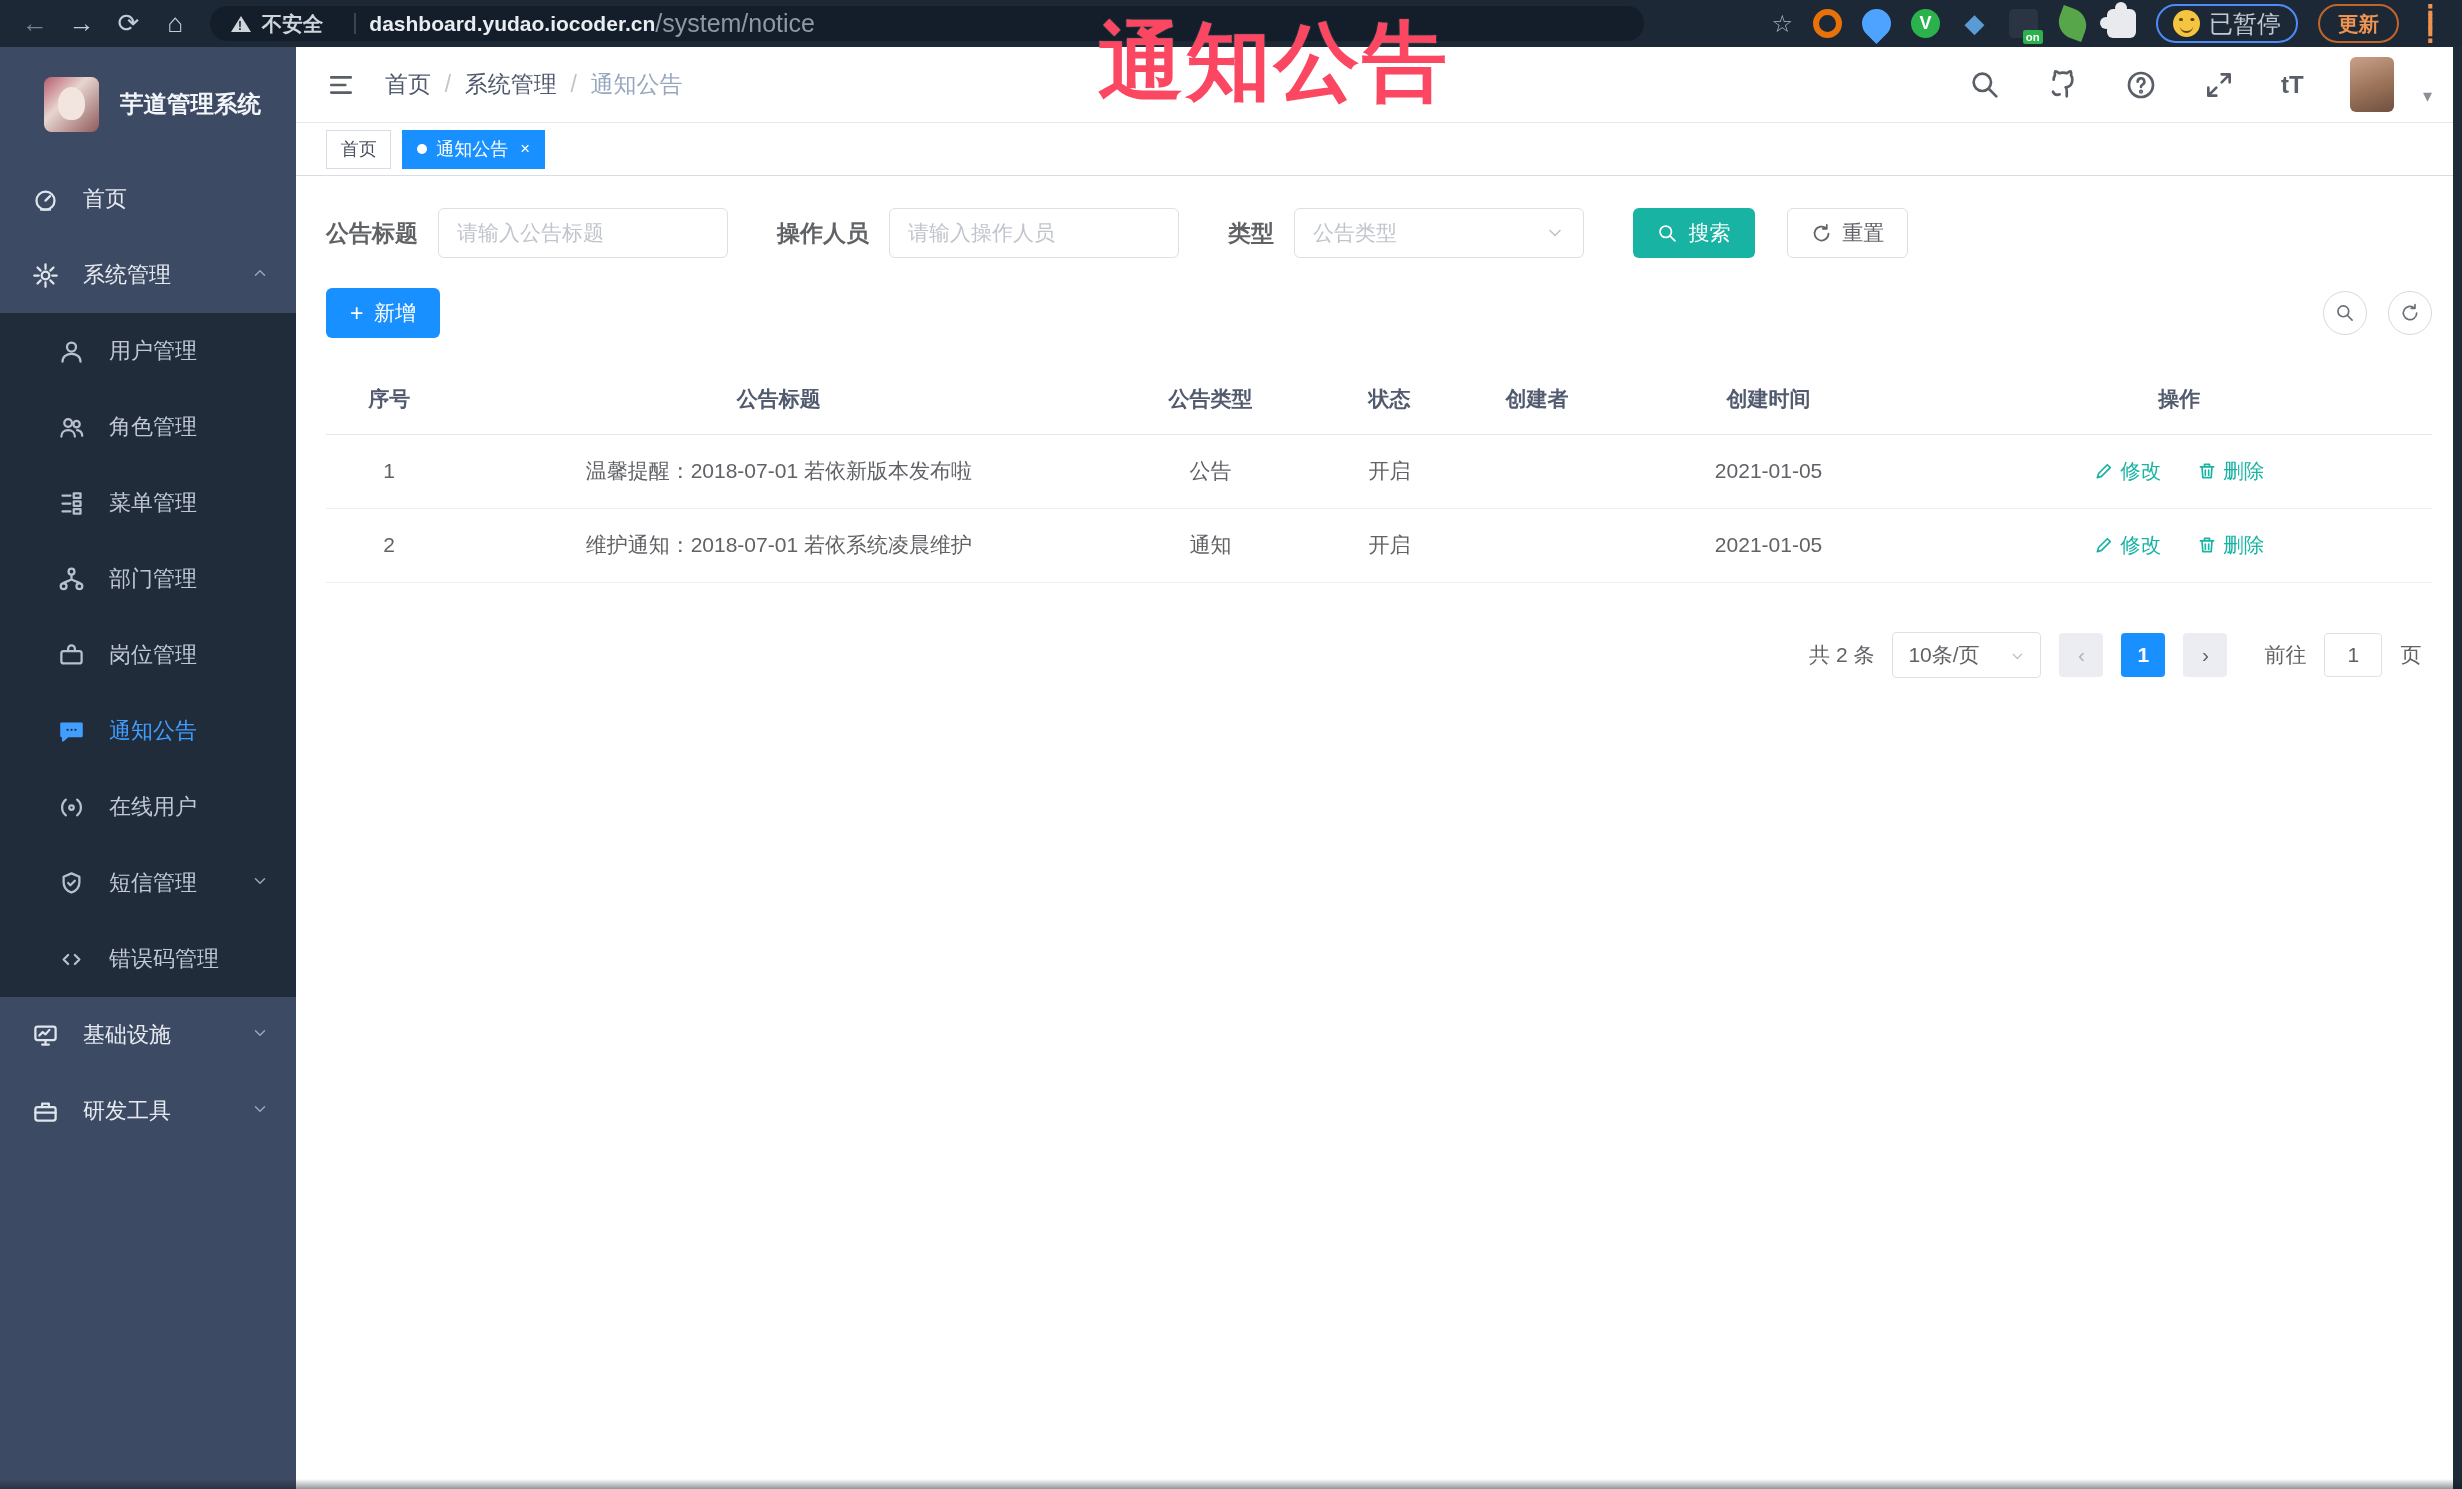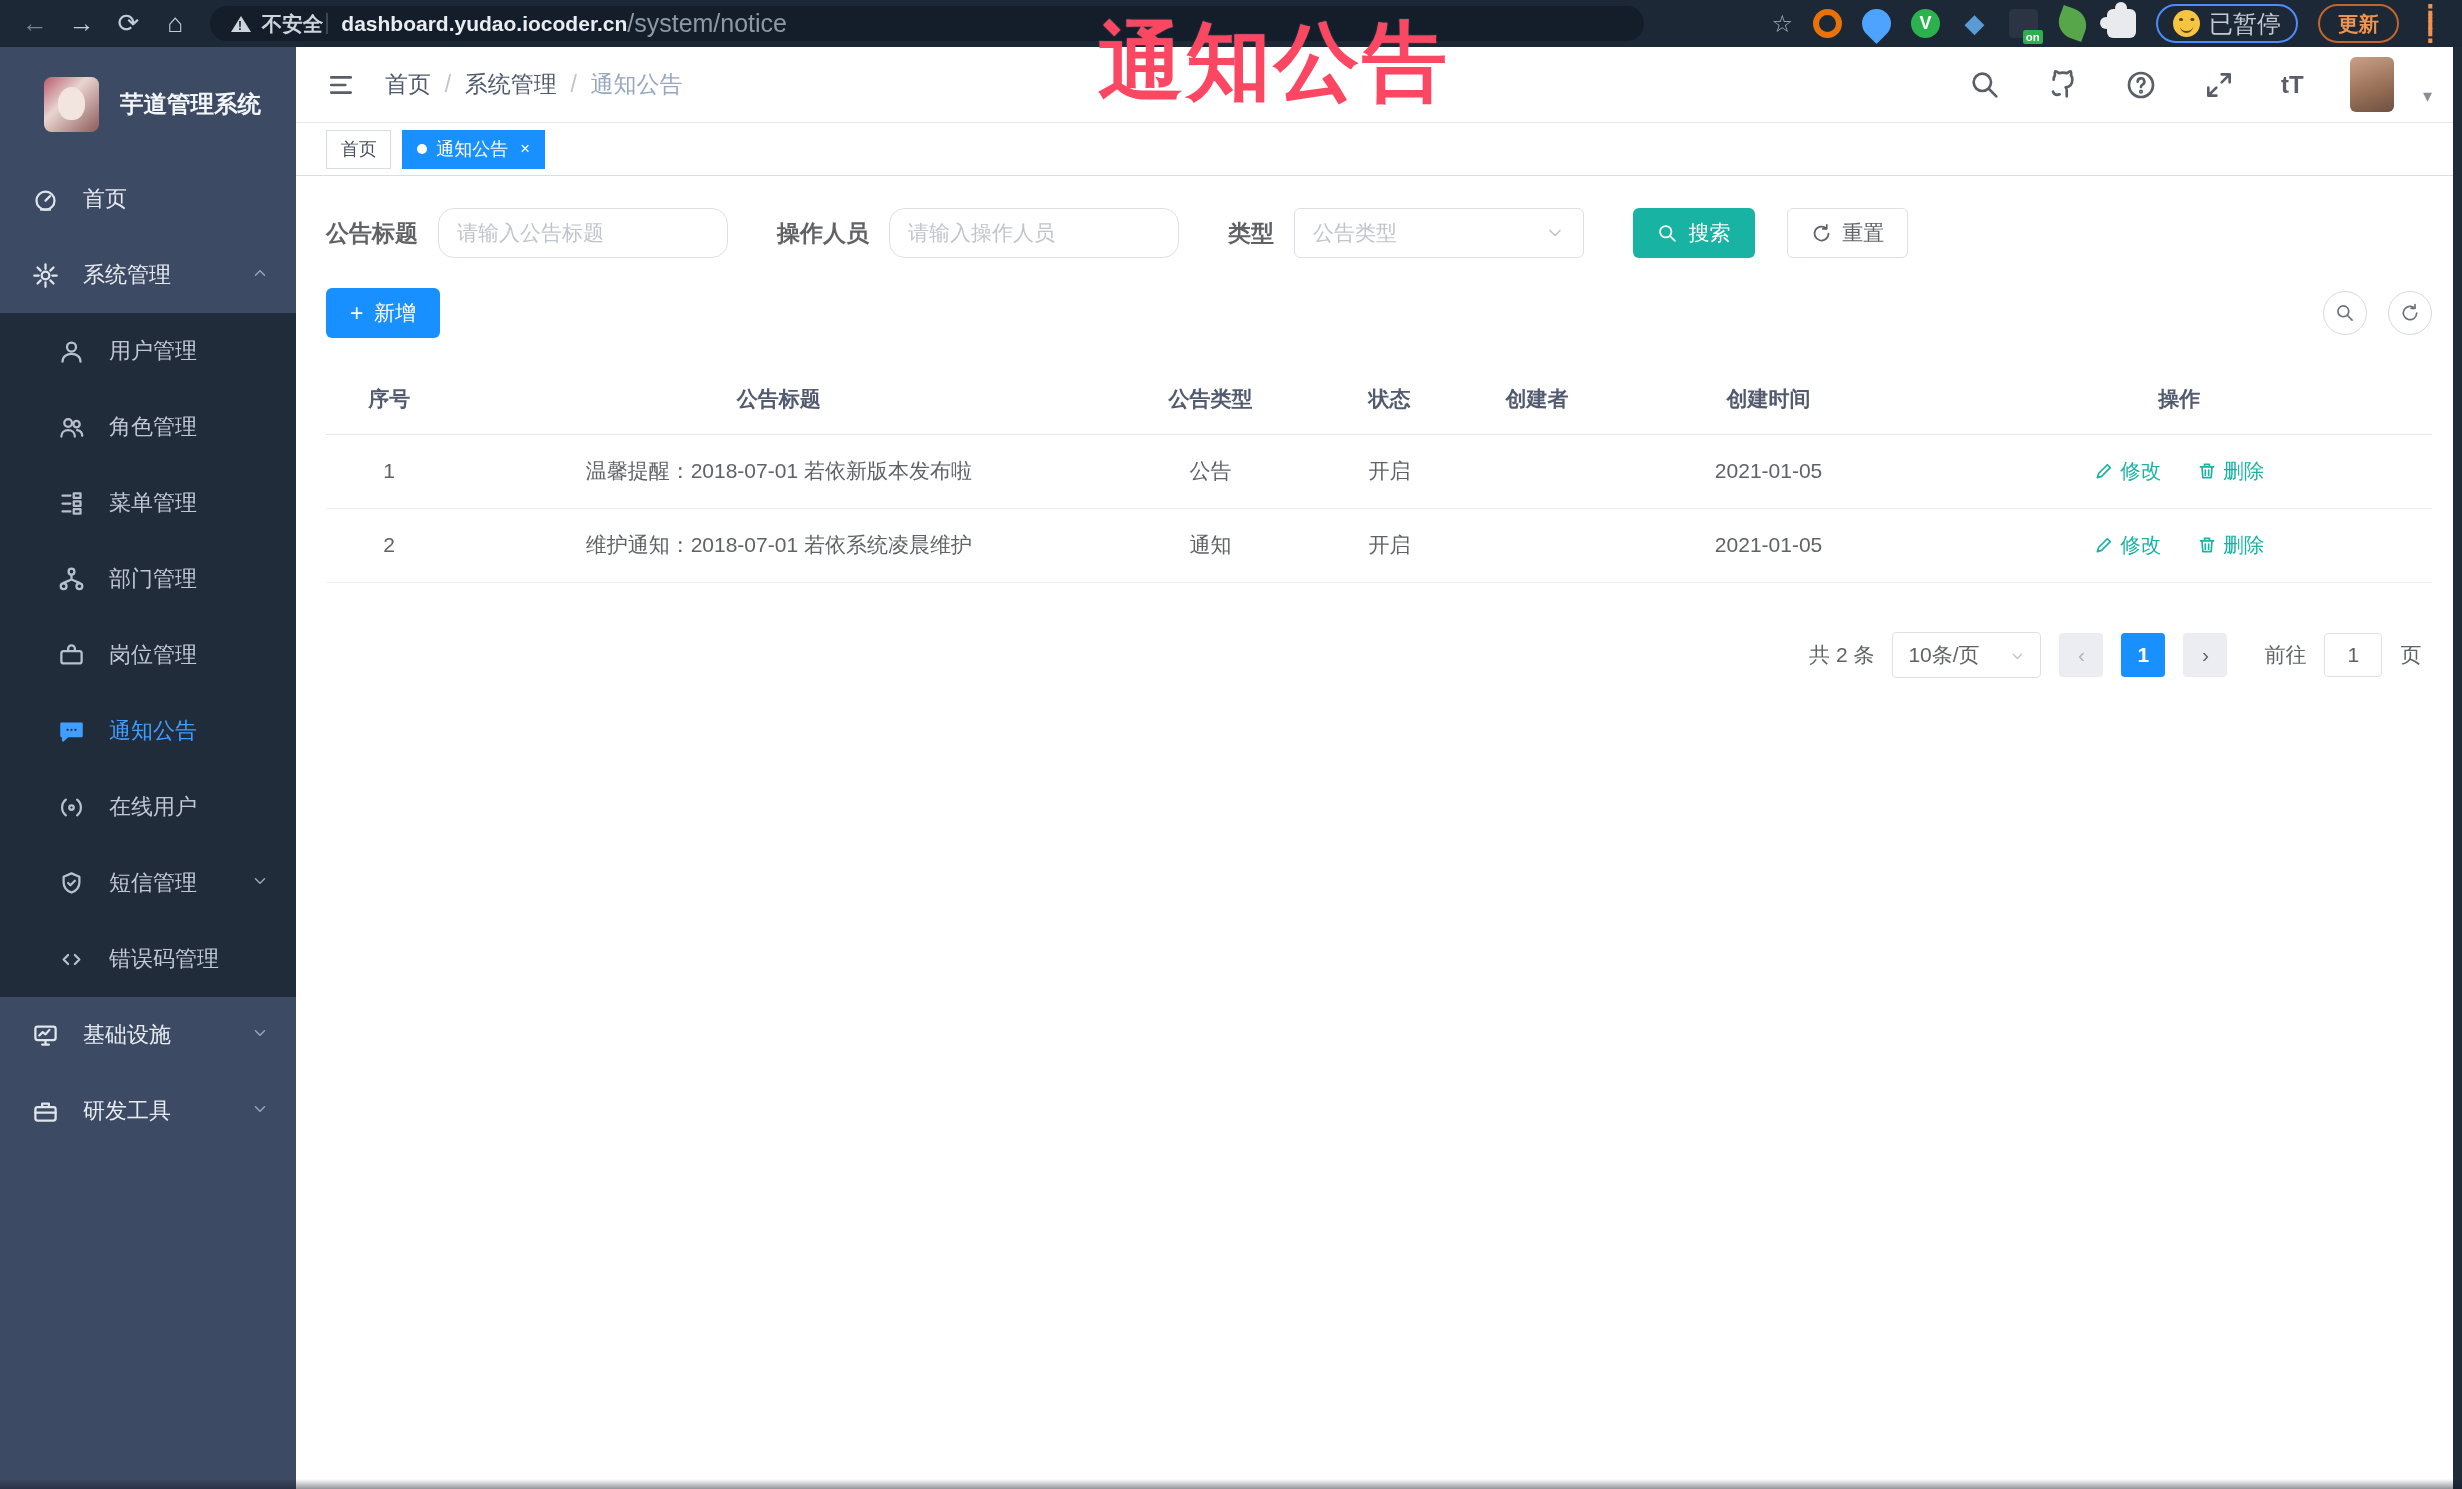--- a/index.html
+++ b/index.html
@@ -11,21 +11,21 @@
   .chrome { position:absolute; top:0; left:0; width:100%; height:47px;
     background:#1d2836; display:flex; align-items:center; padding:0 20px; z-index:40; }
   .nav-ic { font-size:26px; color:#c3ccd6; width:30px; text-align:center; flex:0 0 auto; cursor:default; }
   .nav-ic.dim { color:#76818e; }
   .nav-ic + .nav-ic { margin-left:16.7px; }
   .url-pill { margin-left:20px; width:1434px; height:35px; background:#141e2a;
     border-radius:17.4px; display:flex; align-items:center; padding:0 21px; flex:0 0 auto; }
   .warn-tri { width:0; height:0; border-left:10px solid transparent; border-right:10px solid transparent;
     border-bottom:16.7px solid #cdd4dc; position:relative; margin-right:10.6px; flex:0 0 auto;}
   .warn-tri::after{ content:"!"; position:absolute; left:-3px; top:3px; color:#141e2a; font-size:12px; font-weight:700;}
-  .sec-label { color:#cdd4dc; font-size:20.5px; font-weight:600; margin-right:3px; }
+  .sec-label { color:#cdd4dc; font-size:20.5px; font-weight:600; margin-right:31px; }
   .url-sep { width:1.5px; height:21px; background:#3a4554; margin-right:13.7px; }
   .url-host { color:#e9edf2; font-size:21px; font-weight:600; }
   .url-path { color:#8d98a6; font-size:25px; }
   .chrome-right { margin-left:auto; display:flex; align-items:center; gap:20px; }
   .star { color:#aeb8c4; font-size:24px; }
   .ext { width:29px; height:29px; flex:0 0 auto; position:relative; }
   .ext-orange { border:6.8px solid #e8710a; border-radius:50%; }
   .ext-pin { background:#4da3ff; border-radius:50% 50% 50% 0; transform:rotate(-45deg); }
   .ext-green { background:#2bb24c; border-radius:50%; color:#fff; font-size:18px; font-weight:700;
     display:flex; align-items:center; justify-content:center; }
@@ -96,21 +96,21 @@
   .tab { height:39px; display:flex; align-items:center; gap:9px; padding:0 13.7px;
     border:0.8px solid #d8dce5; background:#fff; color:#495060; font-size:18px; cursor:pointer; }
   .tab.active { background:#1890ff; border-color:#1890ff; color:#fff; }
   .tab .dot { width:10.6px; height:10.6px; border-radius:50%; background:#fff; }
   .tab .close { font-size:16.7px; margin-left:3px; }
 
   .content { padding:32px 30px 0 30px; background:#fff; }
 
   .filter-row { display:flex; align-items:center; }
   .f-label { font-size:23px; font-weight:700; color:#606266; margin-right:20px; }
-  .f-input { width:290px; height:50px; border:0.8px solid #dcdfe6; border-radius:16px;
+  .f-input { width:290px; height:50px; border:0.8px solid #dcdfe6; border-radius:6px;
     font-size:21px; color:#606266; padding:12px 18px; outline:none;
     font-family:"Liberation Sans","DejaVu Sans",sans-serif; }
   .f-input::placeholder { color:#c0c4cc; }
   .gap60 { width:49px; }
   .f-select { width:290px; height:50px; border:0.8px solid #dcdfe6; border-radius:6px;
     display:flex; align-items:center; padding:0 18px; cursor:pointer; }
   .f-select .ph { color:#c0c4cc; font-size:21px; }
   .f-select .chev { margin-left:auto; width:20px; height:20px; color:#c0c4cc; }
   .btn { height:50px; border-radius:6px; display:inline-flex; align-items:center; gap:10.6px;
     padding:0 23px; font-size:21px; cursor:pointer; border:0.8px solid transparent; }

